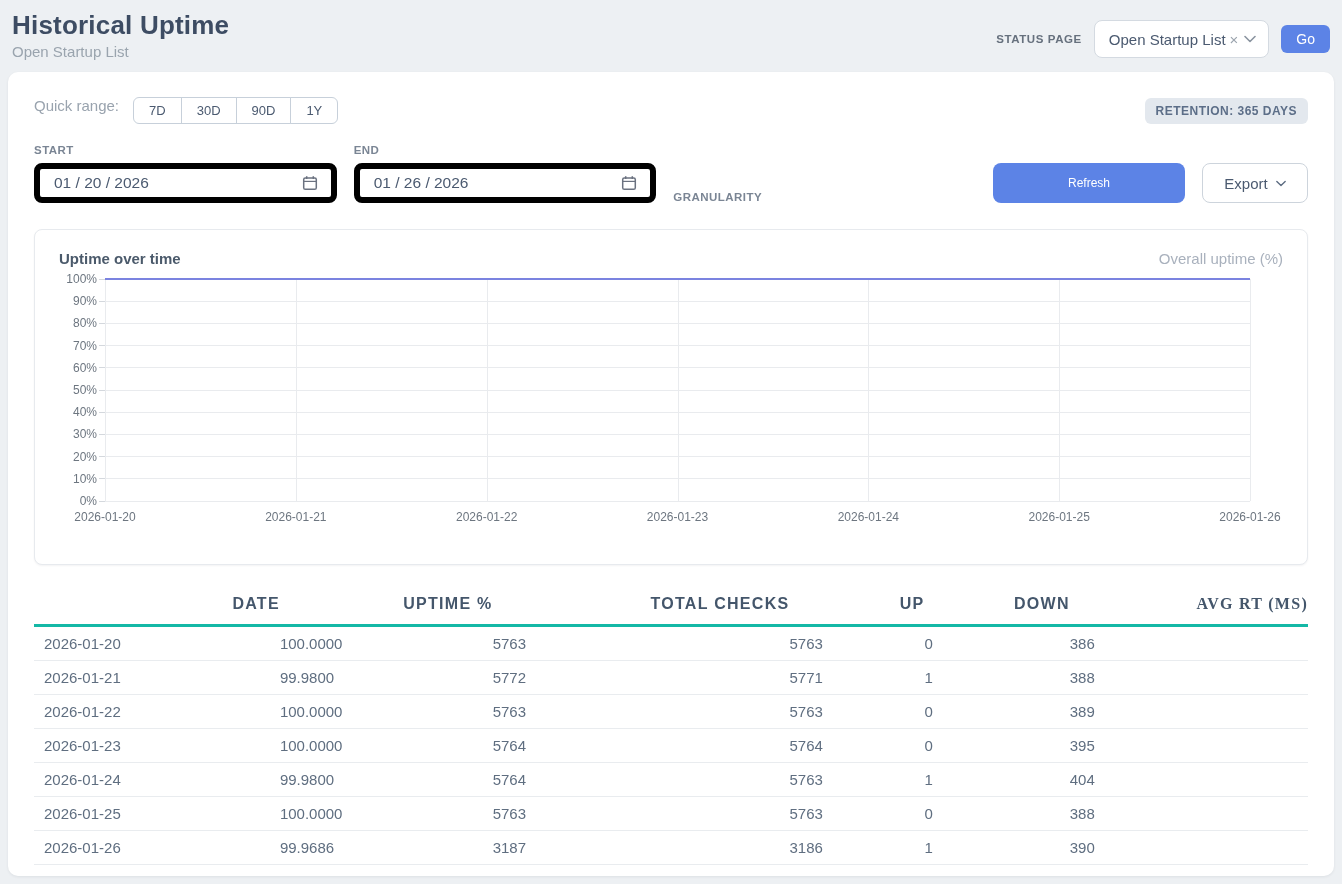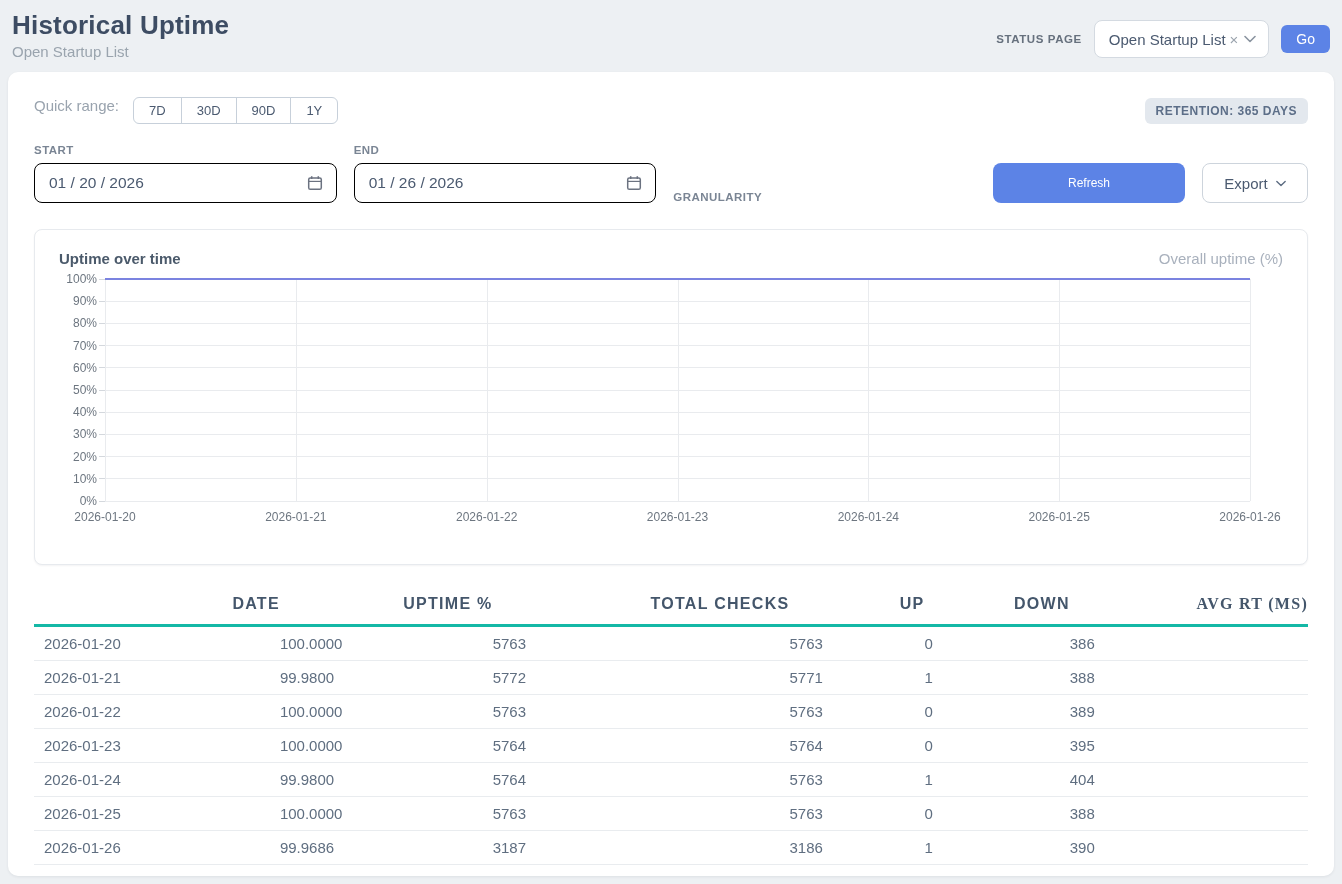--- a/index.html
+++ b/index.html
@@ -54,21 +54,21 @@
     background:#e3e8ee; color:#5c6e88; font-size:12px; font-weight:600;
     letter-spacing:.04em; padding:6px 11px; border-radius:6px;
   }
 
   
   .row-filters { display:flex; align-items:flex-end; gap:17px; margin-bottom:26px; }
   .field { flex:1; display:flex; flex-direction:column; gap:7px; }
   .field-label { font-size:11.5px; font-weight:600; color:#7a8594; letter-spacing:.04em; }
   .input-box {
     display:flex; align-items:center; justify-content:space-between;
-    height:40px; border:1px solid #000000; border-radius:8px; background:#fff;
+    height:40px; border:6px solid #000000; border-radius:8px; background:#fff;
     padding:0 13px 0 14px; font-size:15.5px; color:#4b5a70; cursor:pointer;
   }
   .refresh-btn {
     width:192px; height:40px; background:var(--accent); color:#fff; border:none;
     border-radius:8px; font-size:12px; cursor:pointer; font-family:inherit;
   }
   .export-btn {
     width:106px; height:40px; background:#fff; border:1px solid #cdd4dc;
     border-radius:8px; font-size:15px; color:#4b5a70; cursor:pointer;
     display:flex; align-items:center; justify-content:center; gap:8px; font-family:inherit;

